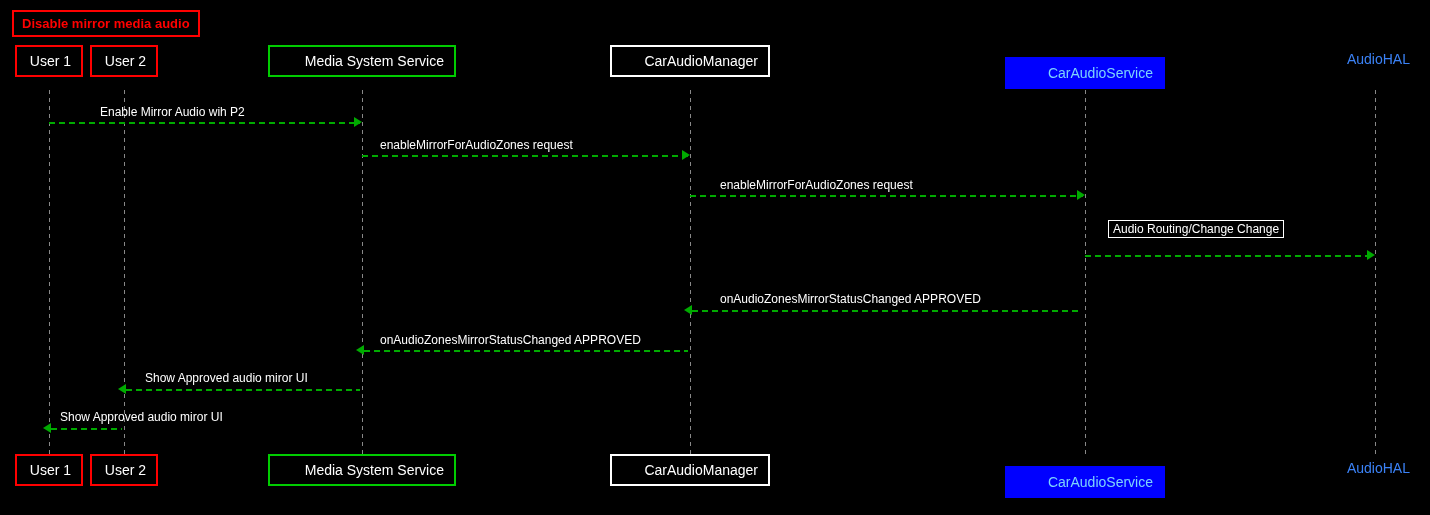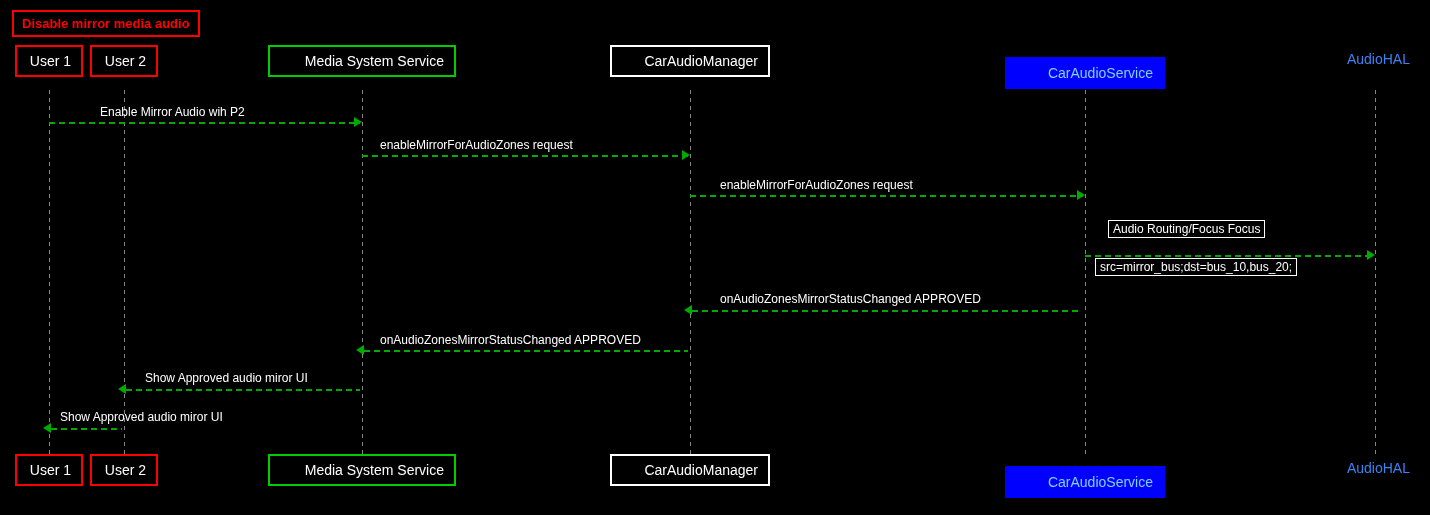--- a/index.html
+++ b/index.html
@@ -148,28 +148,25 @@
   <div class="arrow-line" style="left:362px; top:155px; width:326px;"></div>
   <div class="arrow-head-right" style="left:682px; top:150px;"></div>
 
   <div class="label" style="left:720px; top:178px;">
     <span>enableMirrorForAudioZones request</span>
   </div>
   <div class="arrow-line" style="left:690px; top:195px; width:393px;"></div>
   <div class="arrow-head-right" style="left:1077px; top:190px;"></div>
 
   <div class="label-boxed" style="left:1108px; top:220px;">
-    <span>Audio Routing/Focus Focus</span>
+    <span>Audio Routing/Change Change</span>
   </div>
   <div class="arrow-line" style="left:1085px; top:255px; width:288px;"></div>
   <div class="arrow-head-right" style="left:1367px; top:250px;"></div>
 
-  <div class="label-boxed" style="left:1095px; top:258px;">
-    <span>src=mirror_bus;dst=bus_10,bus_20;</span>
-  </div>
 
   <div class="label" style="left:720px; top:292px;">
     <span>onAudioZonesMirrorStatusChanged APPROVED</span>
   </div>
   <div class="arrow-line" style="left:692px; top:310px; width:390px;"></div>
   <div class="arrow-head-left" style="left:684px; top:305px;"></div>
 
   <div class="label" style="left:380px; top:333px;">
     <span>onAudioZonesMirrorStatusChanged APPROVED</span>
   </div>

